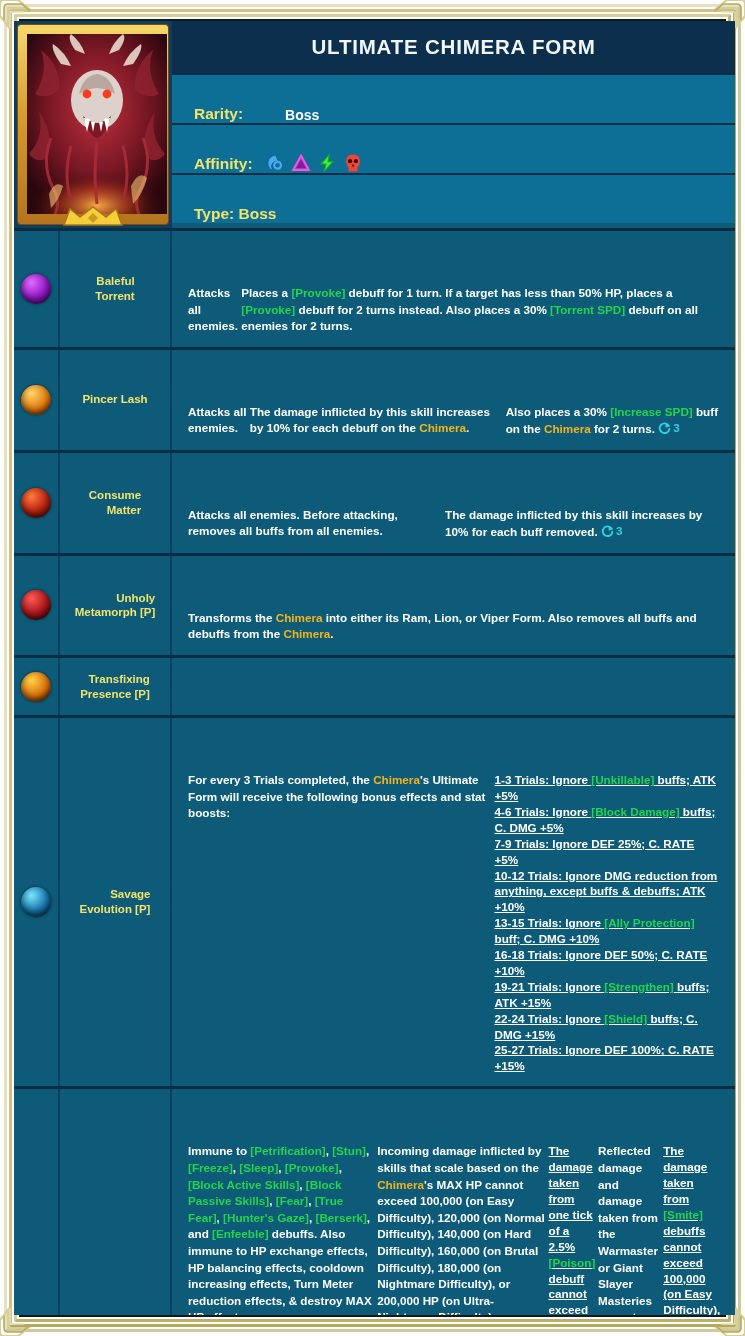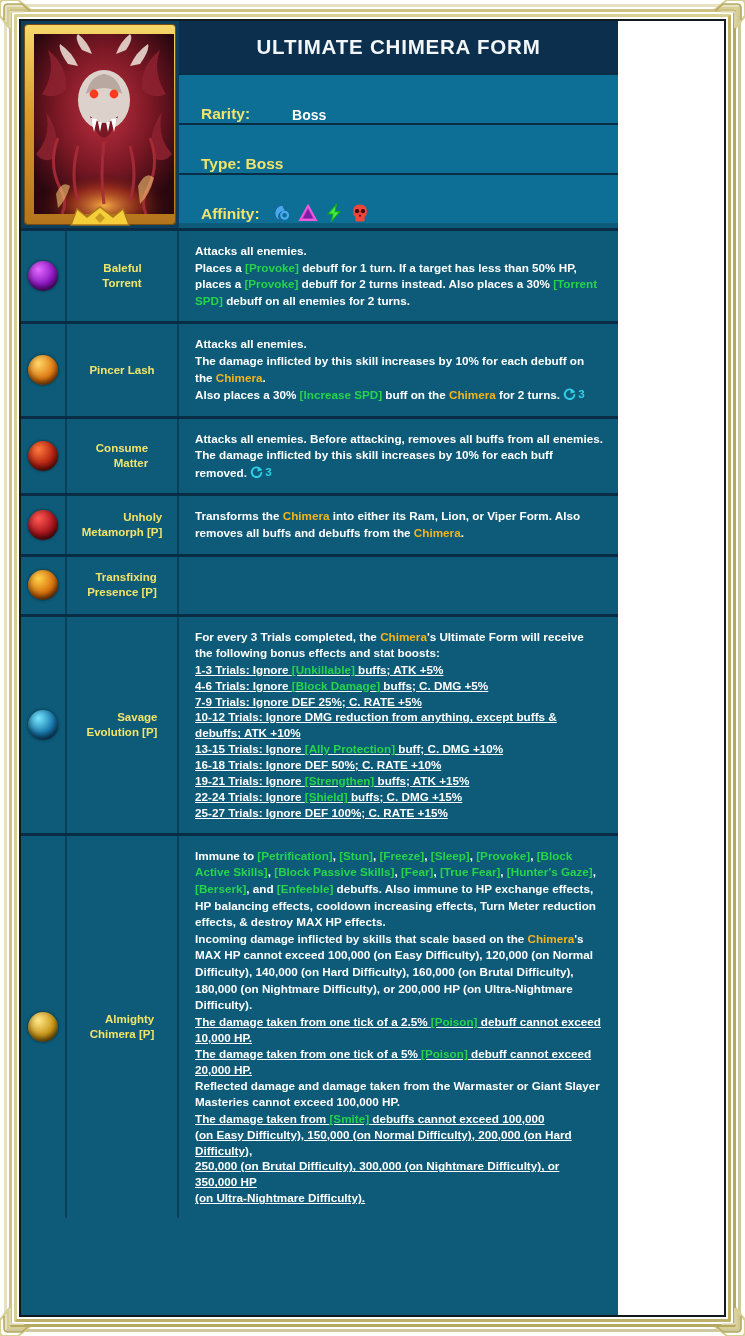--- a/index.html
+++ b/index.html
@@ -33,22 +33,22 @@
   .corner { position:absolute; width:46px; height:46px; pointer-events:none; }
   .corner svg { width:100%; height:100%; display:block; }
   .c-tl { left:-2px;  top:-2px; }
   .c-tr { right:-2px; top:-2px;  transform: scaleX(-1); }
   .c-bl { left:-2px;  bottom:-2px; transform: scaleY(-1); }
   .c-br { right:-2px; bottom:-2px; transform: scale(-1,-1); }
 
   
   #card {
     position: absolute;
-    left: 21px; top: 21px;
-    width: 597px; height: 1294px;
+    left: 14px; top: 21px;
+    width: 721px; height: 1294px;
     background: #0d5b78;
     overflow: hidden;
   }
 
   
   #top { position: relative; height: 207px; }
 
   #portrait {
     position: absolute; left: 0; top: 0;
     width: 158px; height: 207px;
@@ -112,21 +112,22 @@
     width: 112px; flex:0 0 112px;
     display:flex; align-items:center; justify-content:center;
     text-align:right;
     border-right: 2px solid #0a405c;
     padding: 12px 3px;
   }
   .sname span { color:#f2e46a; font-size:11.5px; font-weight:bold; line-height:1.3; }
   .sdesc {
     flex: 1 1 auto;
     padding: 12px 14px 12px 16px;
-    display:flex; flex-direction:column; justify-content:center;
+    display:flex; flex-direction:row; justify-content:center;
+    margin-top: 42px;
   }
   .sdesc p { color:#ffffff; font-size:11.7px; font-weight:bold; line-height:1.42; }
   .sdesc p.tight { line-height:1.36;text-decoration:underline; }
   .eff { color:#25d44a; }
   .chm { color:#f4b41a; }
   .cd { display:inline-flex; align-items:center; gap:2px; vertical-align:-2px; }
   .cd svg { display:block; }
   .cd b { color:#2fd0e8; font-size:11.7px; font-weight:bold; }
 </style>
 </head>
@@ -238,24 +239,20 @@
         <div id="titlebar">
           <span class="t">ULTIMATE CHIMERA FORM</span>
         </div>
 
         <div class="inforow">
           <span class="lbl">Rarity:</span>
           <span class="val">Boss</span>
         </div>
 
         <div class="inforow">
-          <span class="lbl">Type: Boss</span>
-        </div>
-
-        <div class="inforow">
           <span class="lbl">Affinity:</span>
           <span class="aff">
             <span>
               <svg width="20" height="20" viewBox="0 0 20 20">
                   <path d="M10.5 2 q-7 1.4 -7.6 7.6 q-.5 6 5.6 8 q-3.2 -3.6 -1.2 -7 q2 -3.4 6 -2.2 q-1.2 -3.4 -2.8 -6.4z" fill="#4aa8ef" stroke="#1f5e96" stroke-width="1"></path>
                   <circle cx="12.6" cy="12.2" r="3.4" fill="none" stroke="#4aa8ef" stroke-width="2.2"></circle>
                 </svg>
             </span>
             <span>
               <svg width="20" height="20" viewBox="0 0 20 20">
@@ -271,20 +268,24 @@
             <span>
               <svg width="20" height="20" viewBox="0 0 20 20">
                   <path d="M10 1.6 q7 0 7 7 q0 3.6 -2.4 5.4 l0 3.2 q0 1.4 -1.4 1.4 l-6.4 0 q-1.4 0 -1.4 -1.4 l0 -3.2 Q3 12.2 3 8.6 q0 -7 7 -7z" fill="#f2453a"></path>
                   <circle cx="7.1" cy="8.2" r="2.1" fill="#3a0b08"></circle>
                   <circle cx="12.9" cy="8.2" r="2.1" fill="#3a0b08"></circle>
                   <path d="M10 11 l-1.4 2.6 l2.8 0z" fill="#3a0b08"></path>
                 </svg>
             </span>
           </span>
         </div>
+
+        <div class="inforow">
+          <span class="lbl">Type: Boss</span>
+        </div>
       </div>
     </div>
 
     <div id="skill-list">
         <div class="srow">
           <div class="sicon">
             <span class="orb" style="background: radial-gradient(circle at 35% 28%, rgb(228, 107, 255) 0%, rgb(139, 22, 192) 55%, rgb(60, 5, 80) 100%); box-shadow: rgba(0, 0, 0, 0.55) 0px -3px 6px inset, rgba(0, 0, 0, 0.6) 0px 0px 3px;"></span>
           </div>
           <div class="sname">
             <span>Baleful<br>Torrent</span>

